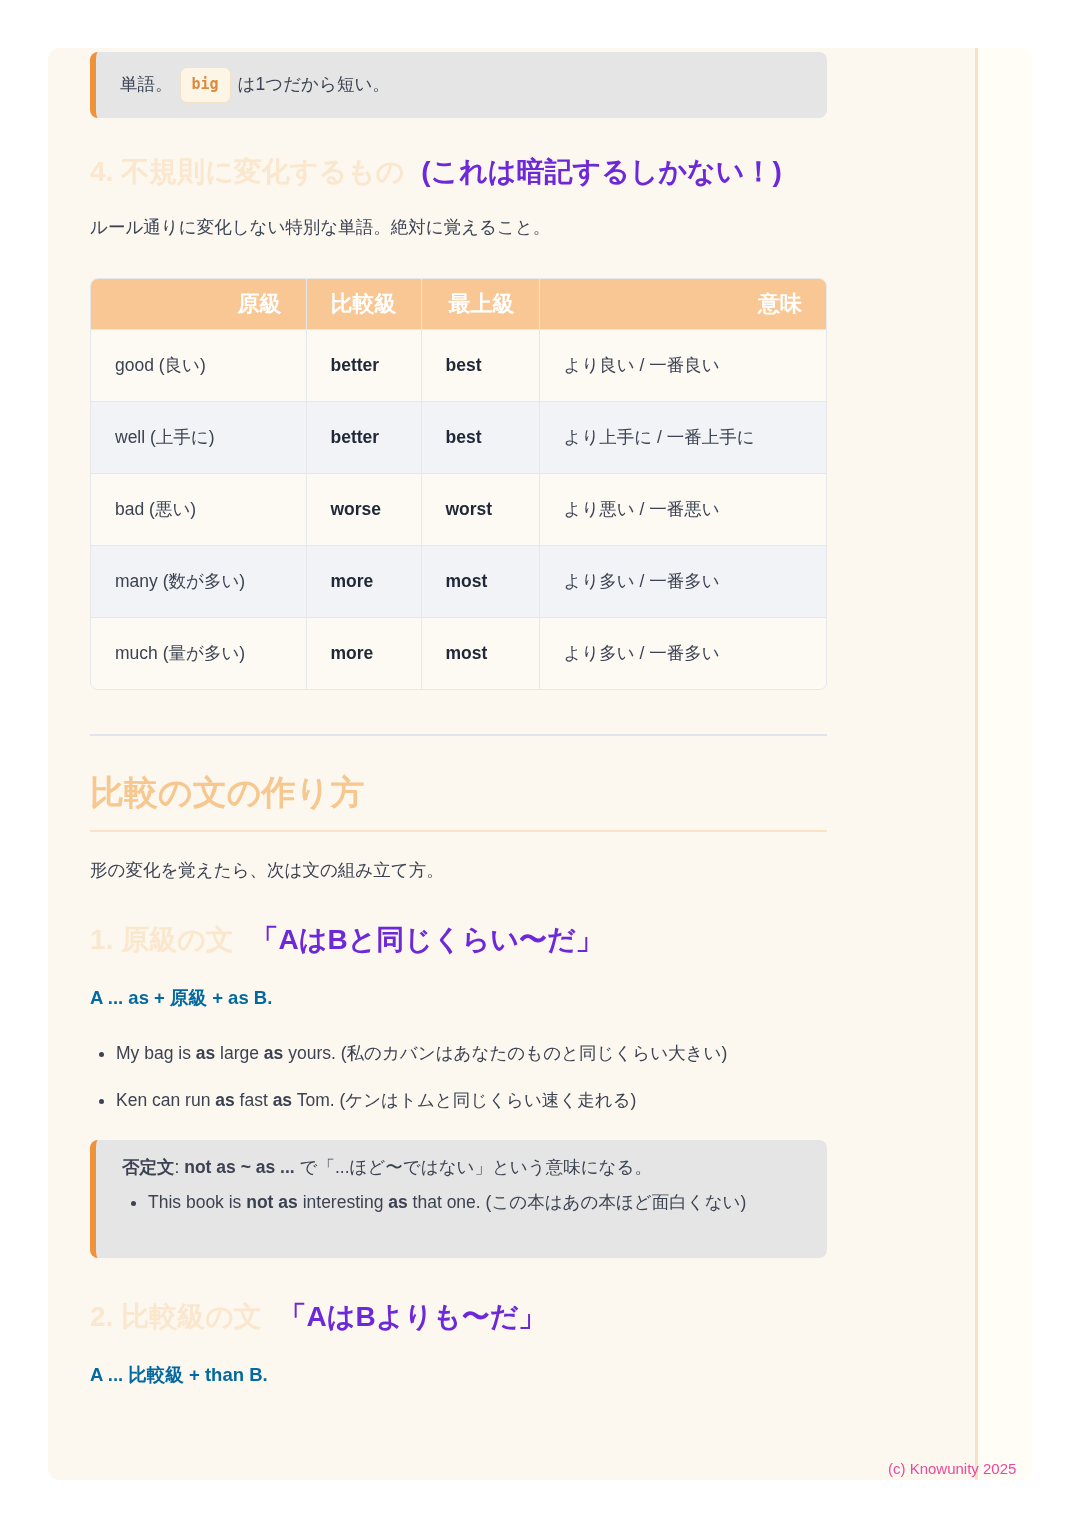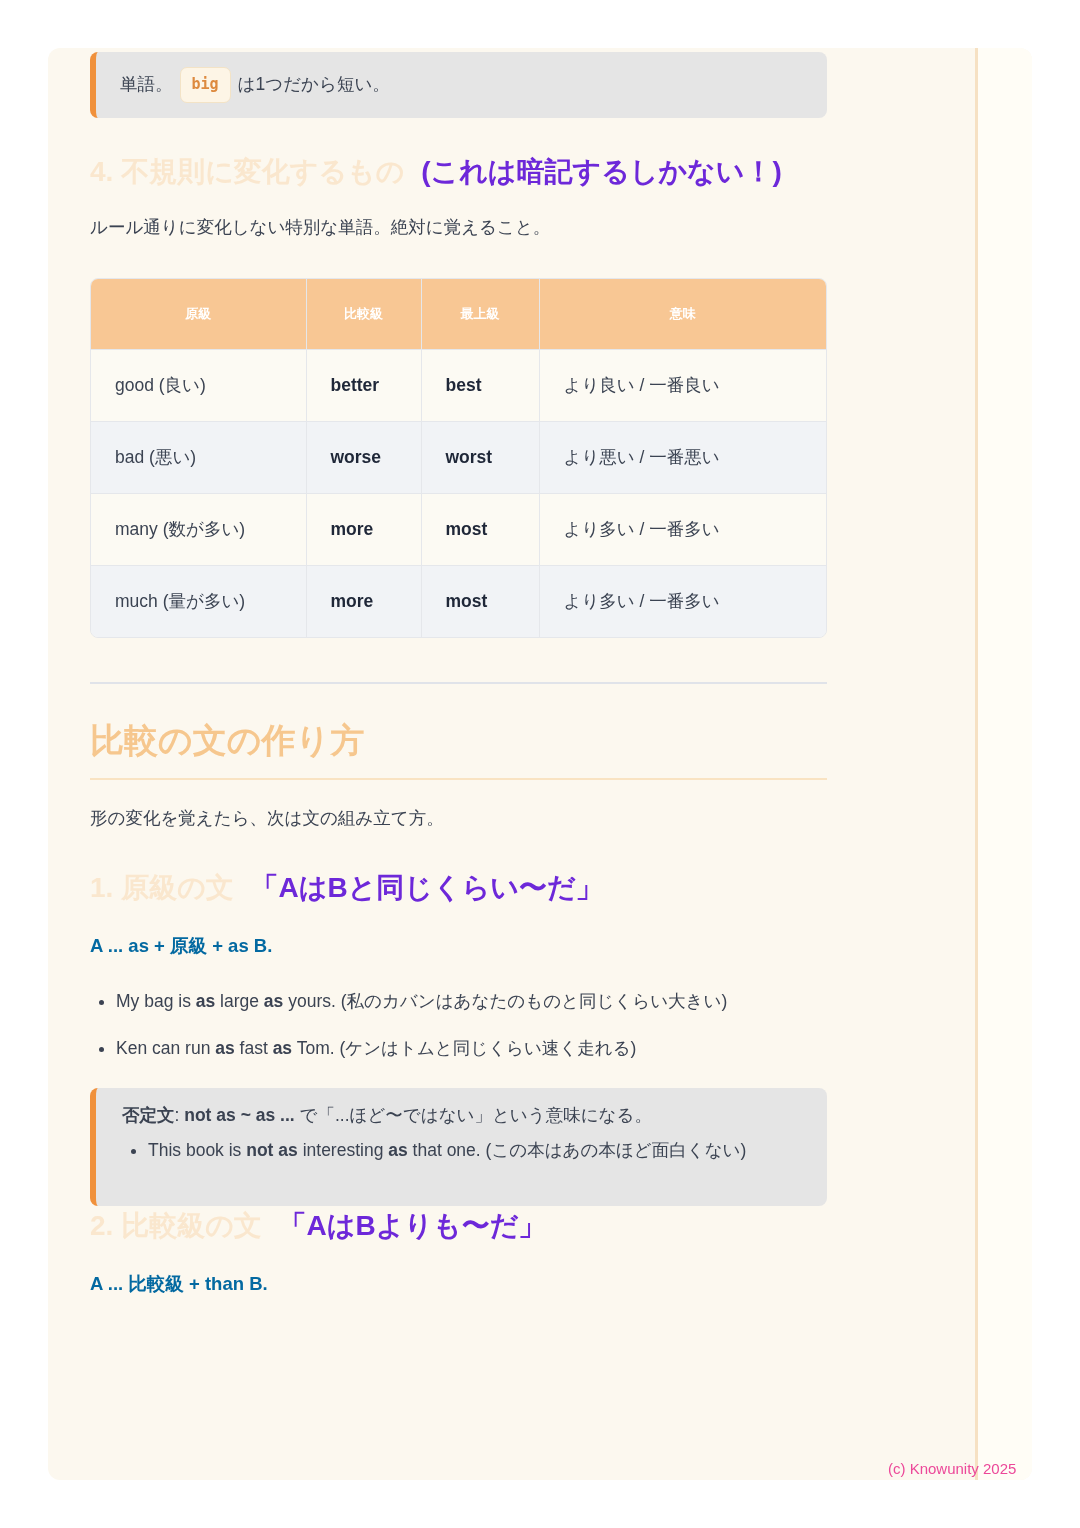--- a/index.html
+++ b/index.html
@@ -53,21 +53,21 @@
     vertical-align:1px;
   }
   
   .h-section {
     font-size:28px; font-weight:700; line-height:40px; margin:0;
   }
   .h-main { color:#fae7ce; }
   .h-sub  { color:#6d28d9; margin-left:9px; }
   .mt-h4 { margin-top:34px; }
   .mt-h1 { margin-top:36px; }
-  .mt-h2b { }
+  .mt-h2b { margin-top:39px; }
   .h-big {
     margin:33px 0 0;
     font-size:34px; font-weight:700; line-height:47px;
     color:#f6c78e;
     padding-bottom:14px;
     border-bottom:2px solid #f9e3c2;
   }
   .body-text { font-size:17.5px; line-height:28px; margin:0; }
   .mt-p4 { margin-top:21px; }
   .mt-pmain { margin-top:24px; }
@@ -82,22 +82,22 @@
     margin-top:37px;
     border:1px solid #e5e7eb;
     border-radius:8px;
     overflow:hidden;
     background:#fcfaf3;
   }
   table { width:100%; border-collapse:collapse; table-layout:fixed; }
   col.c1 { width:215px; } col.c2 { width:115px; } col.c3 { width:118px; }
   thead th {
     background:#f8c794; color:#ffffff;
-    font-size:13px; font-weight:600; text-align:center;
-    padding:23px 24px; line-height:24px;
+    font-size:22px; font-weight:600; text-align:right;
+    padding:13px 24px; line-height:24px;
   }
   tbody td {
     font-size:17.5px; line-height:25px;
     padding:23px 24px;
     border-top:1px solid #e5e7eb;
     color:#3b4352;
   }
   th + th, td + td { border-left:1px solid #e5e7eb; }
   tbody tr:nth-child(odd)  { background:#fcfaf3; }
   tbody tr:nth-child(even) { background:#f1f3f6; }
@@ -148,20 +148,26 @@
           </tr>
         </thead>
         <tbody>
           <tr>
             <td>good (良い)</td>
             <td class="en">better</td>
             <td class="en">best</td>
             <td>より良い / 一番良い</td>
           </tr>
           <tr>
+            <td>well (上手に)</td>
+            <td class="en">better</td>
+            <td class="en">best</td>
+            <td>より上手に / 一番上手に</td>
+          </tr>
+          <tr>
             <td>bad (悪い)</td>
             <td class="en">worse</td>
             <td class="en">worst</td>
             <td>より悪い / 一番悪い</td>
           </tr>
           <tr>
             <td>many (数が多い)</td>
             <td class="en">more</td>
             <td class="en">most</td>
             <td>より多い / 一番多い</td>

